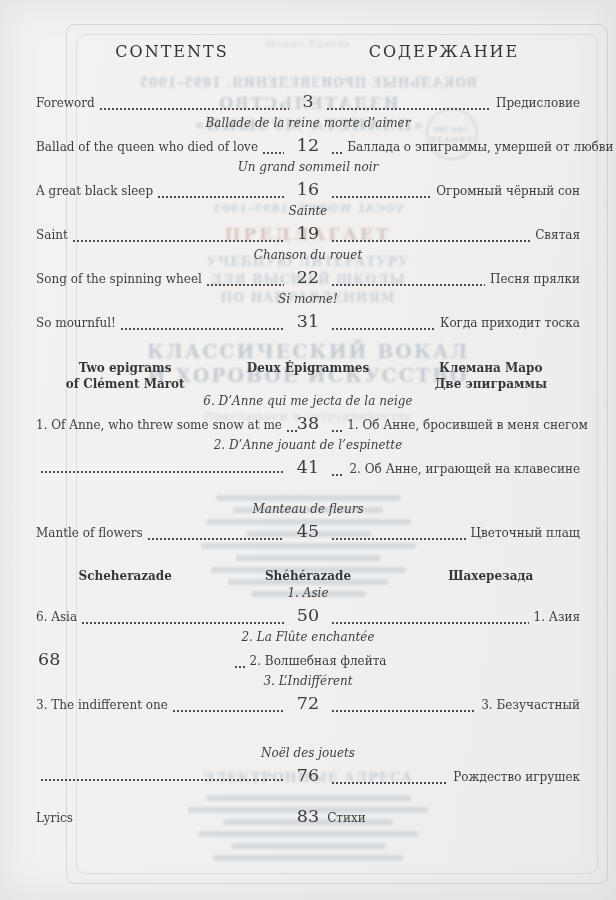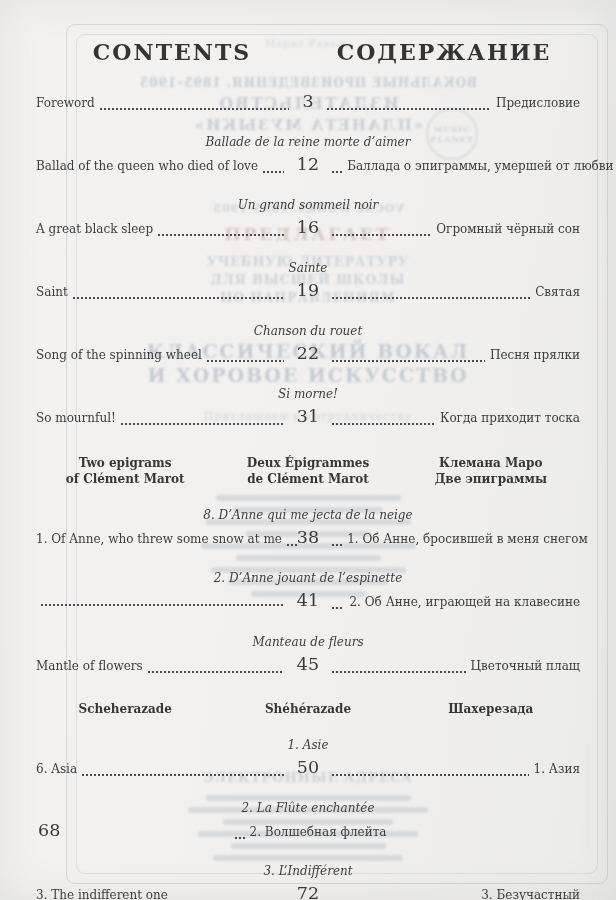--- a/index.html
+++ b/index.html
@@ -40,29 +40,29 @@
   .gt-cl2{top:364px;font-size:19px;letter-spacing:2px;color:#c5cbd4;filter:blur(1.2px);}
   .gt-inv{top:410px;font-size:11px;font-weight:normal;color:#d2d5da;}
   .gbars{position:absolute;display:flex;flex-direction:column;align-items:center;filter:blur(1px);}
   .gbars.mid{left:0;width:100%;top:492px;}
   .gbars.bot{left:0;width:100%;top:792px;}
   .gbar{height:6px;border-radius:3px;background:rgba(195,200,208,.55);margin:3px 0;}
   .gt-addr{top:770px;font-size:13px;letter-spacing:1px;color:#cdd2d8;}
   
   .content{position:relative;z-index:1;padding:40px 36px 0;}
   .titles{display:grid;grid-template-columns:1fr 1fr;align-items:baseline;}
-  .title{font-weight:bold;font-size:22px;letter-spacing:2px;text-align:center;line-height:24px;color:#343434;}
+  .title{font-weight:normal;font-size:16px;letter-spacing:2px;text-align:center;line-height:24px;color:#343434;}
   .row{display:grid;grid-template-columns:1fr max-content 1fr;align-items:baseline;column-gap:6px;margin-top:3px;}
   .cl,.cr{display:flex;align-items:baseline;min-width:0;}
   .lbl{white-space:nowrap;font-size:12px;line-height:21px;text-align:right;}
   .num{font-size:17.5px;line-height:21px;color:#3a3a3a;padding:0 2px;}
   .dots{flex:1;min-width:10px;height:2px;align-self:flex-end;margin:0 5px 4px;
         background-image:radial-gradient(circle at 1px 1px,#4b4b50 .8px,transparent 1.15px);
         background-size:4px 2px;background-repeat:repeat-x;}
-  .fr{font-style:italic;font-size:12px;line-height:15px;text-align:center;margin:21px 0 4px;color:#3e3e3e;}
+  .fr{font-style:italic;font-size:12px;line-height:15px;text-align:center;margin:2px 0 4px;color:#3e3e3e;}
   .fr.gap-lg{margin-top:22px;}
   .fr.gap-xl{margin-top:30px;}
   .heads{display:grid;grid-template-columns:1fr 1.05fr 1fr;text-align:center;
          font-weight:bold;font-size:12px;line-height:16px;color:#373737;}
   .heads2{margin-top:26px;}
   .heads1{margin-top:24px;}
   #foreword{margin-top:27px;}
   #lyrics{margin-top:18px;}
 </style>
 </head>
@@ -195,29 +195,28 @@
         </div>
     </div>
 
     <div class="heads heads2">
       <div>
           <div>Two epigrams</div>
           <div>of Clément Marot</div>
         </div>
       <div>
           <div>Deux Épigrammes</div>
-          <div>de Clément Marot</div>
         </div>
       <div>
           <div>Клемана Маро</div>
           <div>Две эпиграммы</div>
         </div>
     </div>
 
-    <div class="fr">8. D’Anne qui me jecta de la neige</div>
+    <div class="fr">6. D’Anne qui me jecta de la neige</div>
     <div class="row">
       <div class="cl">
           <span class="lbl">1. Of Anne, who threw some snow at me</span>
           <span class="dots"></span>
         </div>
       <span class="num">38</span>
       <div class="cr">
           <span class="dots"></span>
           <span class="lbl">1. Об Анне, бросившей в меня снегом</span>
         </div>

